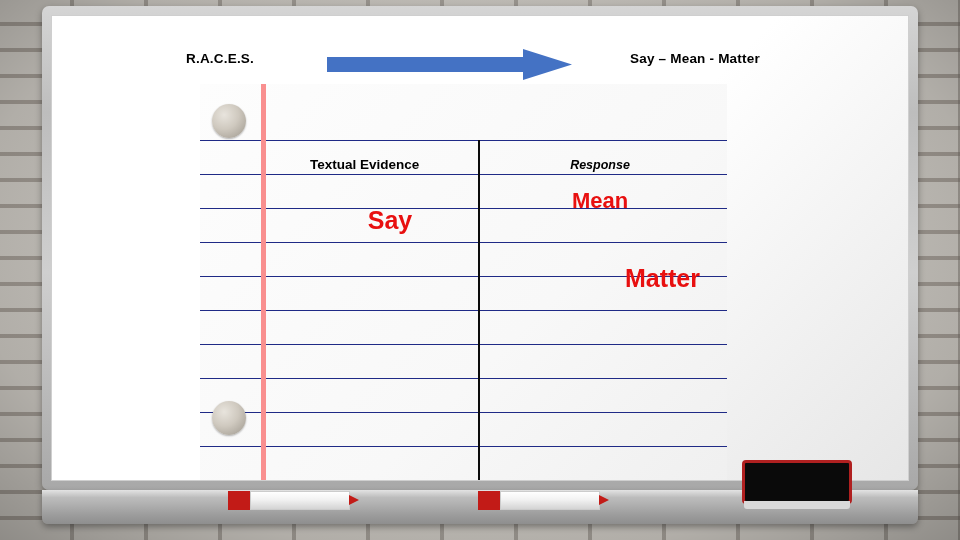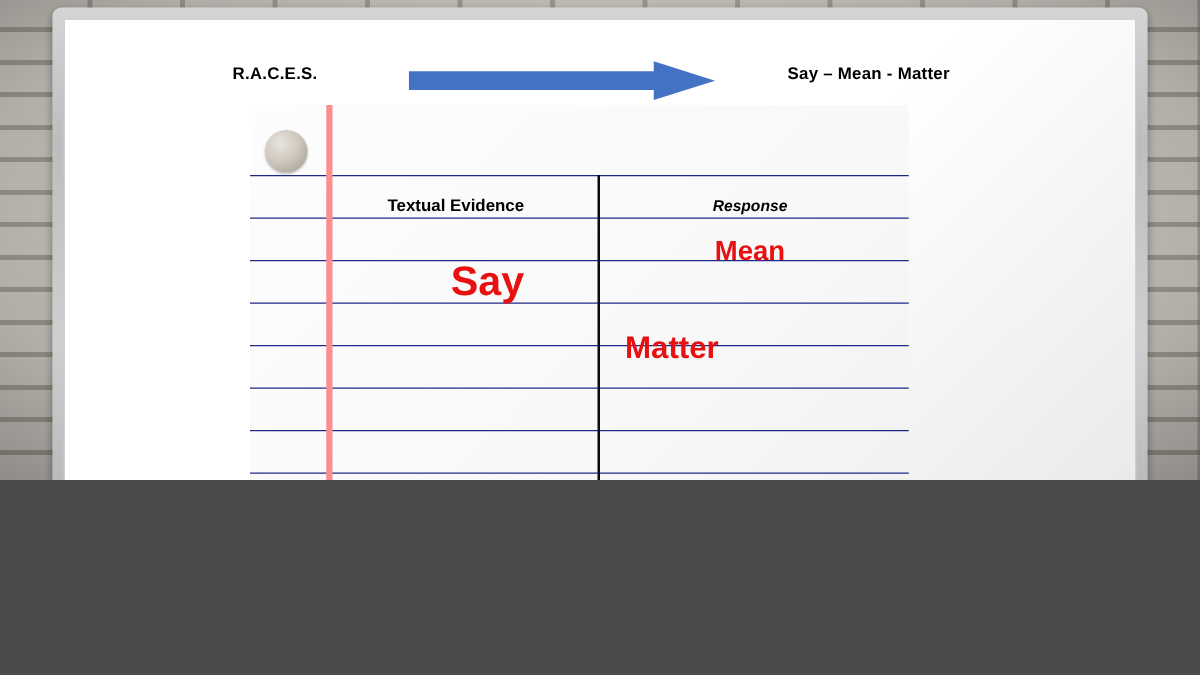--- a/index.html
+++ b/index.html
@@ -11,21 +11,21 @@
     width: 960px;
     height: 540px;
     overflow: hidden;
     font-family: "Liberation Sans", sans-serif;
   }
 
   
   #stage {
     position: relative;
     width: 960px;
-    height: 384px;
+    height: 540px;
     overflow: hidden;
     background: #bef264;
   }
   #wall {
     position: absolute;
     inset: 0;
     background:
       repeating-linear-gradient(
         to bottom,
         #d8d4cd 0px, #d8d4cd 22px,
@@ -186,40 +186,40 @@
     font-weight: bold;
     color: #000;
     font-style: italic;
   }
   .word-say {
     position: absolute;
     left: 110px;
     top: 122px;
     width: 160px;
     text-align: center;
-    font-size: 33px;
+    font-size: 25px;
     font-weight: bold;
     color: #e81010;
   }
   .word-mean {
     position: absolute;
     left: 300px;
     top: 104px;
     width: 200px;
     text-align: center;
     font-size: 22px;
     font-weight: bold;
     color: #e81010;
   }
   .word-matter {
     position: absolute;
     left: 300px;
     top: 180px;
     width: 200px;
-    text-align: left;
+    text-align: right;
     font-size: 25px;
     font-weight: bold;
     color: #e81010;
   }
 
   
   .magnet {
     position: absolute;
     width: 34px;
     height: 34px;

